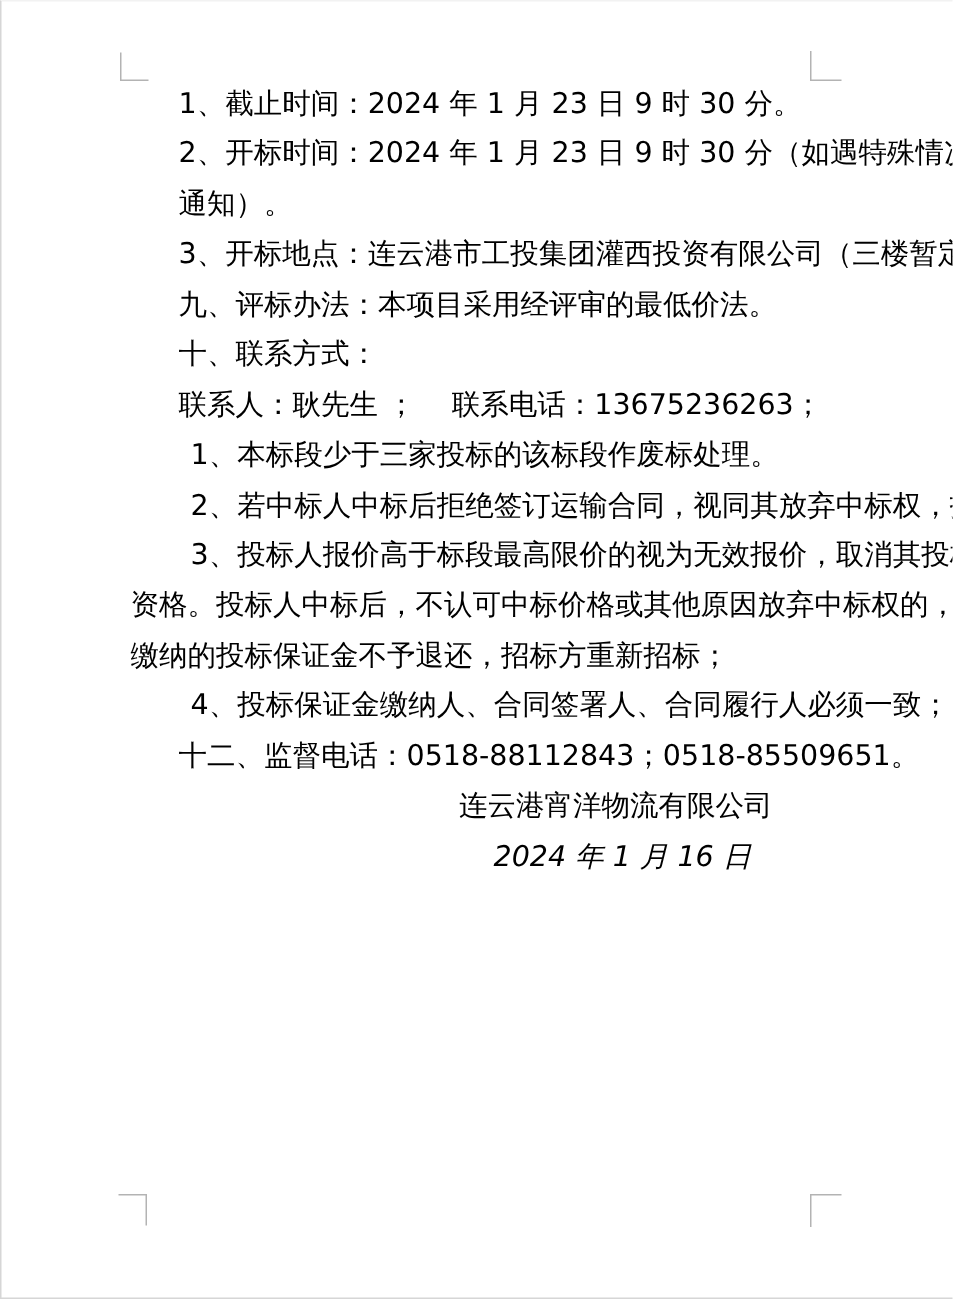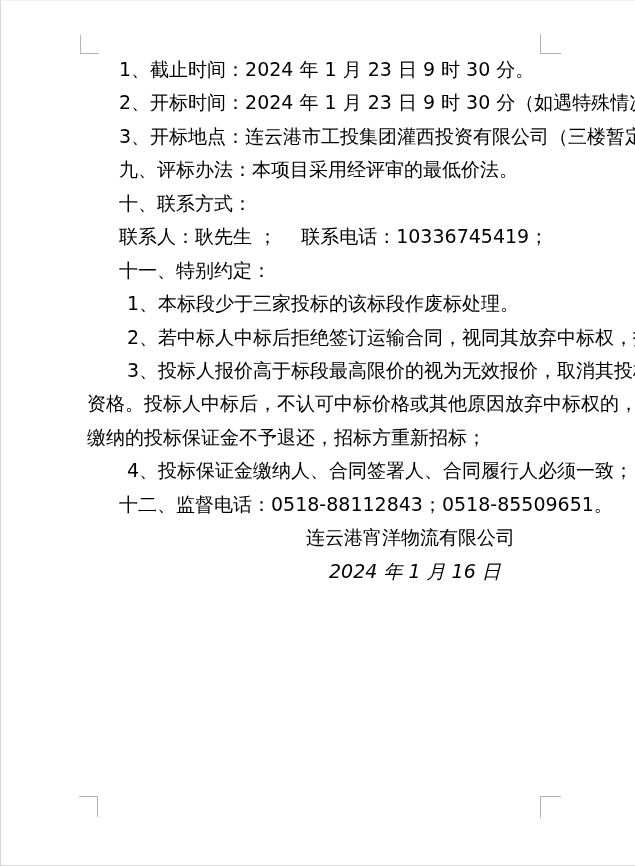--- a/index.html
+++ b/index.html
@@ -54,25 +54,25 @@
 
 <div class="page">
   <div class="crop tl"></div>
   <div class="crop tr"></div>
   <div class="crop bl"></div>
   <div class="crop br"></div>
 
   <div class="doc">
       <div class="line first">1、截止时间：2024 年 1 月 23 日 9 时 30 分。</div>
       <div class="line first">2、开标时间：2024 年 1 月 23 日 9 时 30 分（如遇特殊情况另行</div>
+      <div class="line first">通知）。</div>
       <div class="line first">3、开标地点：连云港市工投集团灌西投资有限公司（三楼暂定）</div>
       <div class="line first">九、评标办法：本项目采用经评审的最低价法。</div>
       <div class="line first">十、联系方式：</div>
-      <div class="line first">联系人：耿先生 ；    联系电话：10336745419；</div>
-      <div class="line first">十一、特别约定：</div>
+      <div class="line first">联系人：耿先生 ；    联系电话：13675236263；</div>
       <div class="line sub">1、本标段少于三家投标的该标段作废标处理。</div>
       <div class="line sub">2、若中标人中标后拒绝签订运输合同，视同其放弃中标权，招</div>
       <div class="line sub">3、投标人报价高于标段最高限价的视为无效报价，取消其投标</div>
       <div class="line none">资格。投标人中标后，不认可中标价格或其他原因放弃中标权的，其</div>
       <div class="line none">缴纳的投标保证金不予退还，招标方重新招标；</div>
       <div class="line sub">4、投标保证金缴纳人、合同签署人、合同履行人必须一致；</div>
       <div class="line first">十二、监督电话：0518-88112843；0518-85509651。</div>
       <div class="line sig-org">连云港宵洋物流有限公司</div>
       <div class="line sig-date">2024 年 1 月 16 日</div>
     </div>

